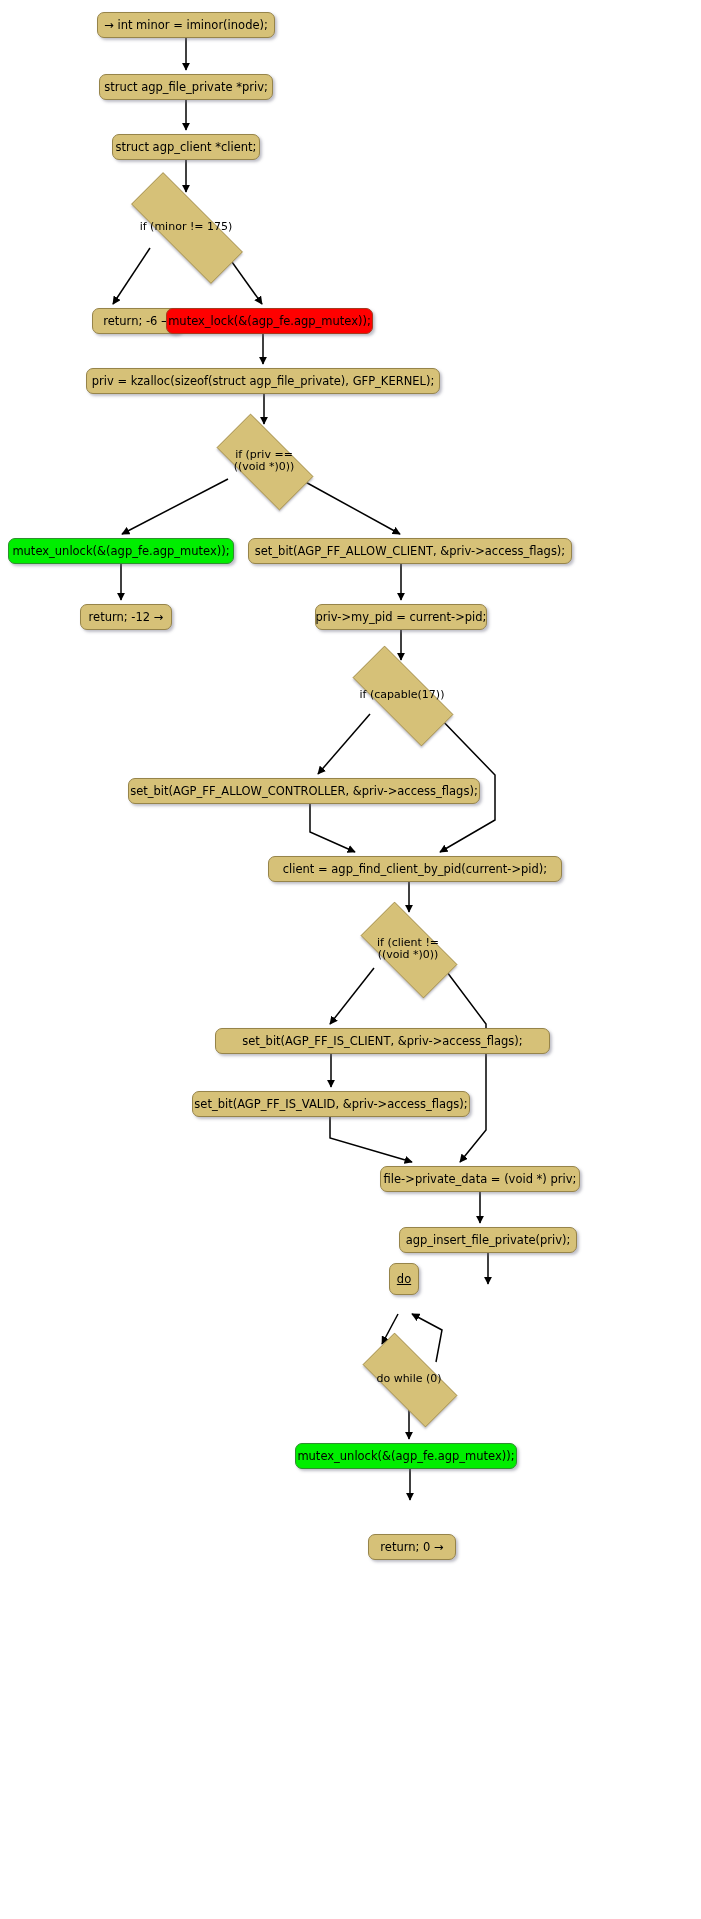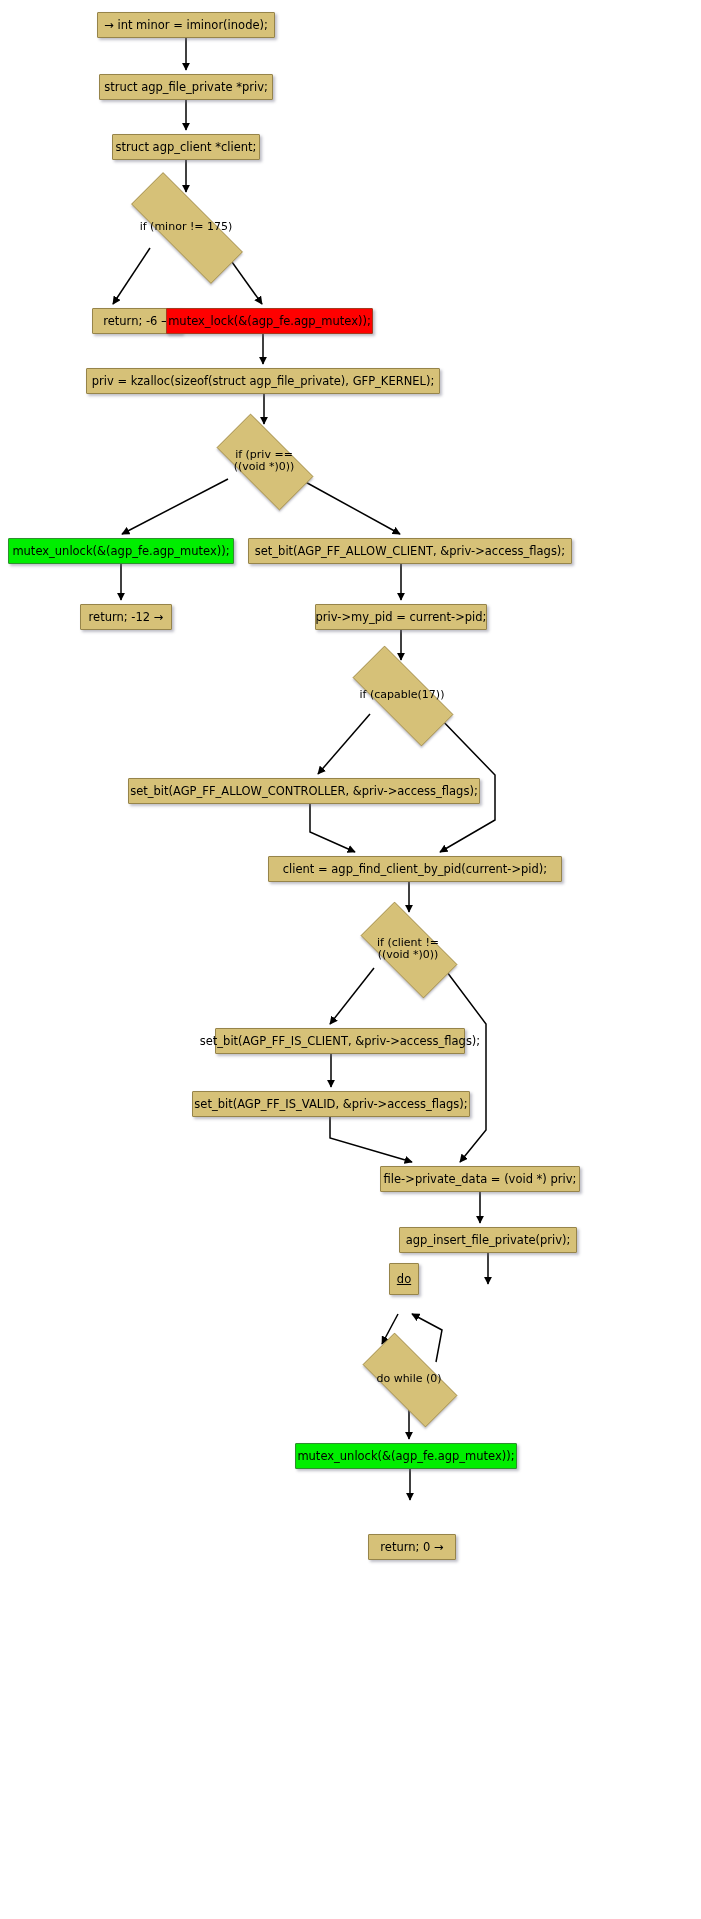--- a/index.html
+++ b/index.html
@@ -29,21 +29,21 @@
     justify-content:center;
     text-align:center;
     white-space:nowrap;
     color:#000000;
     z-index:3;
   }
   
   .node.box{
     background:#d6c178;
     border:1px solid #96844a;
-    border-radius:1px;
+    border-radius:7px;
     box-shadow:2px 2px 3px rgba(110,110,130,0.45);
     font-size:11.5px;
     line-height:13px;
     padding:0 7px;
   }
   .node.box.highlight-red{
     background:#ff0000;
     border:1px solid #a33b1f;
     color:#000000;
   }
@@ -196,21 +196,21 @@
         <span class="box-label">set_bit(AGP_FF_ALLOW_CONTROLLER, &amp;priv-&gt;access_flags);</span>
       </div>
       <div class="node box" style="left: 268px; top: 856px; width: 294px; height: 26px; text-align: center;">
         <span class="box-label">client = agp_find_client_by_pid(current-&gt;pid);</span>
       </div>
       <div class="node diamond" style="left: 346px; top: 916px; width: 124px; height: 66px;">
         <div class="dia-shape"></div>
         <div class="dia-label">if (client !=
 ((void *)0))</div>
       </div>
-      <div class="node box" style="left: 215px; top: 1028px; width: 250px; height: 26px; align-items: center;">
+      <div class="node box" style="left: 215px; top: 1028px; width: 335px; height: 26px; align-items: center;">
         <span class="box-label">set_bit(AGP_FF_IS_CLIENT, &amp;priv-&gt;access_flags);</span>
       </div>
       <div class="node box" style="left: 192px; top: 1091px; width: 278px; height: 26px;">
         <span class="box-label">set_bit(AGP_FF_IS_VALID, &amp;priv-&gt;access_flags);</span>
       </div>
       <div class="node box" style="left: 380px; top: 1166px; width: 200px; height: 26px;">
         <span class="box-label">file-&gt;private_data = (void *) priv;</span>
       </div>
       <div class="node box" style="left: 399px; top: 1227px; width: 178px; height: 26px;">
         <span class="box-label">agp_insert_file_private(priv);</span>

